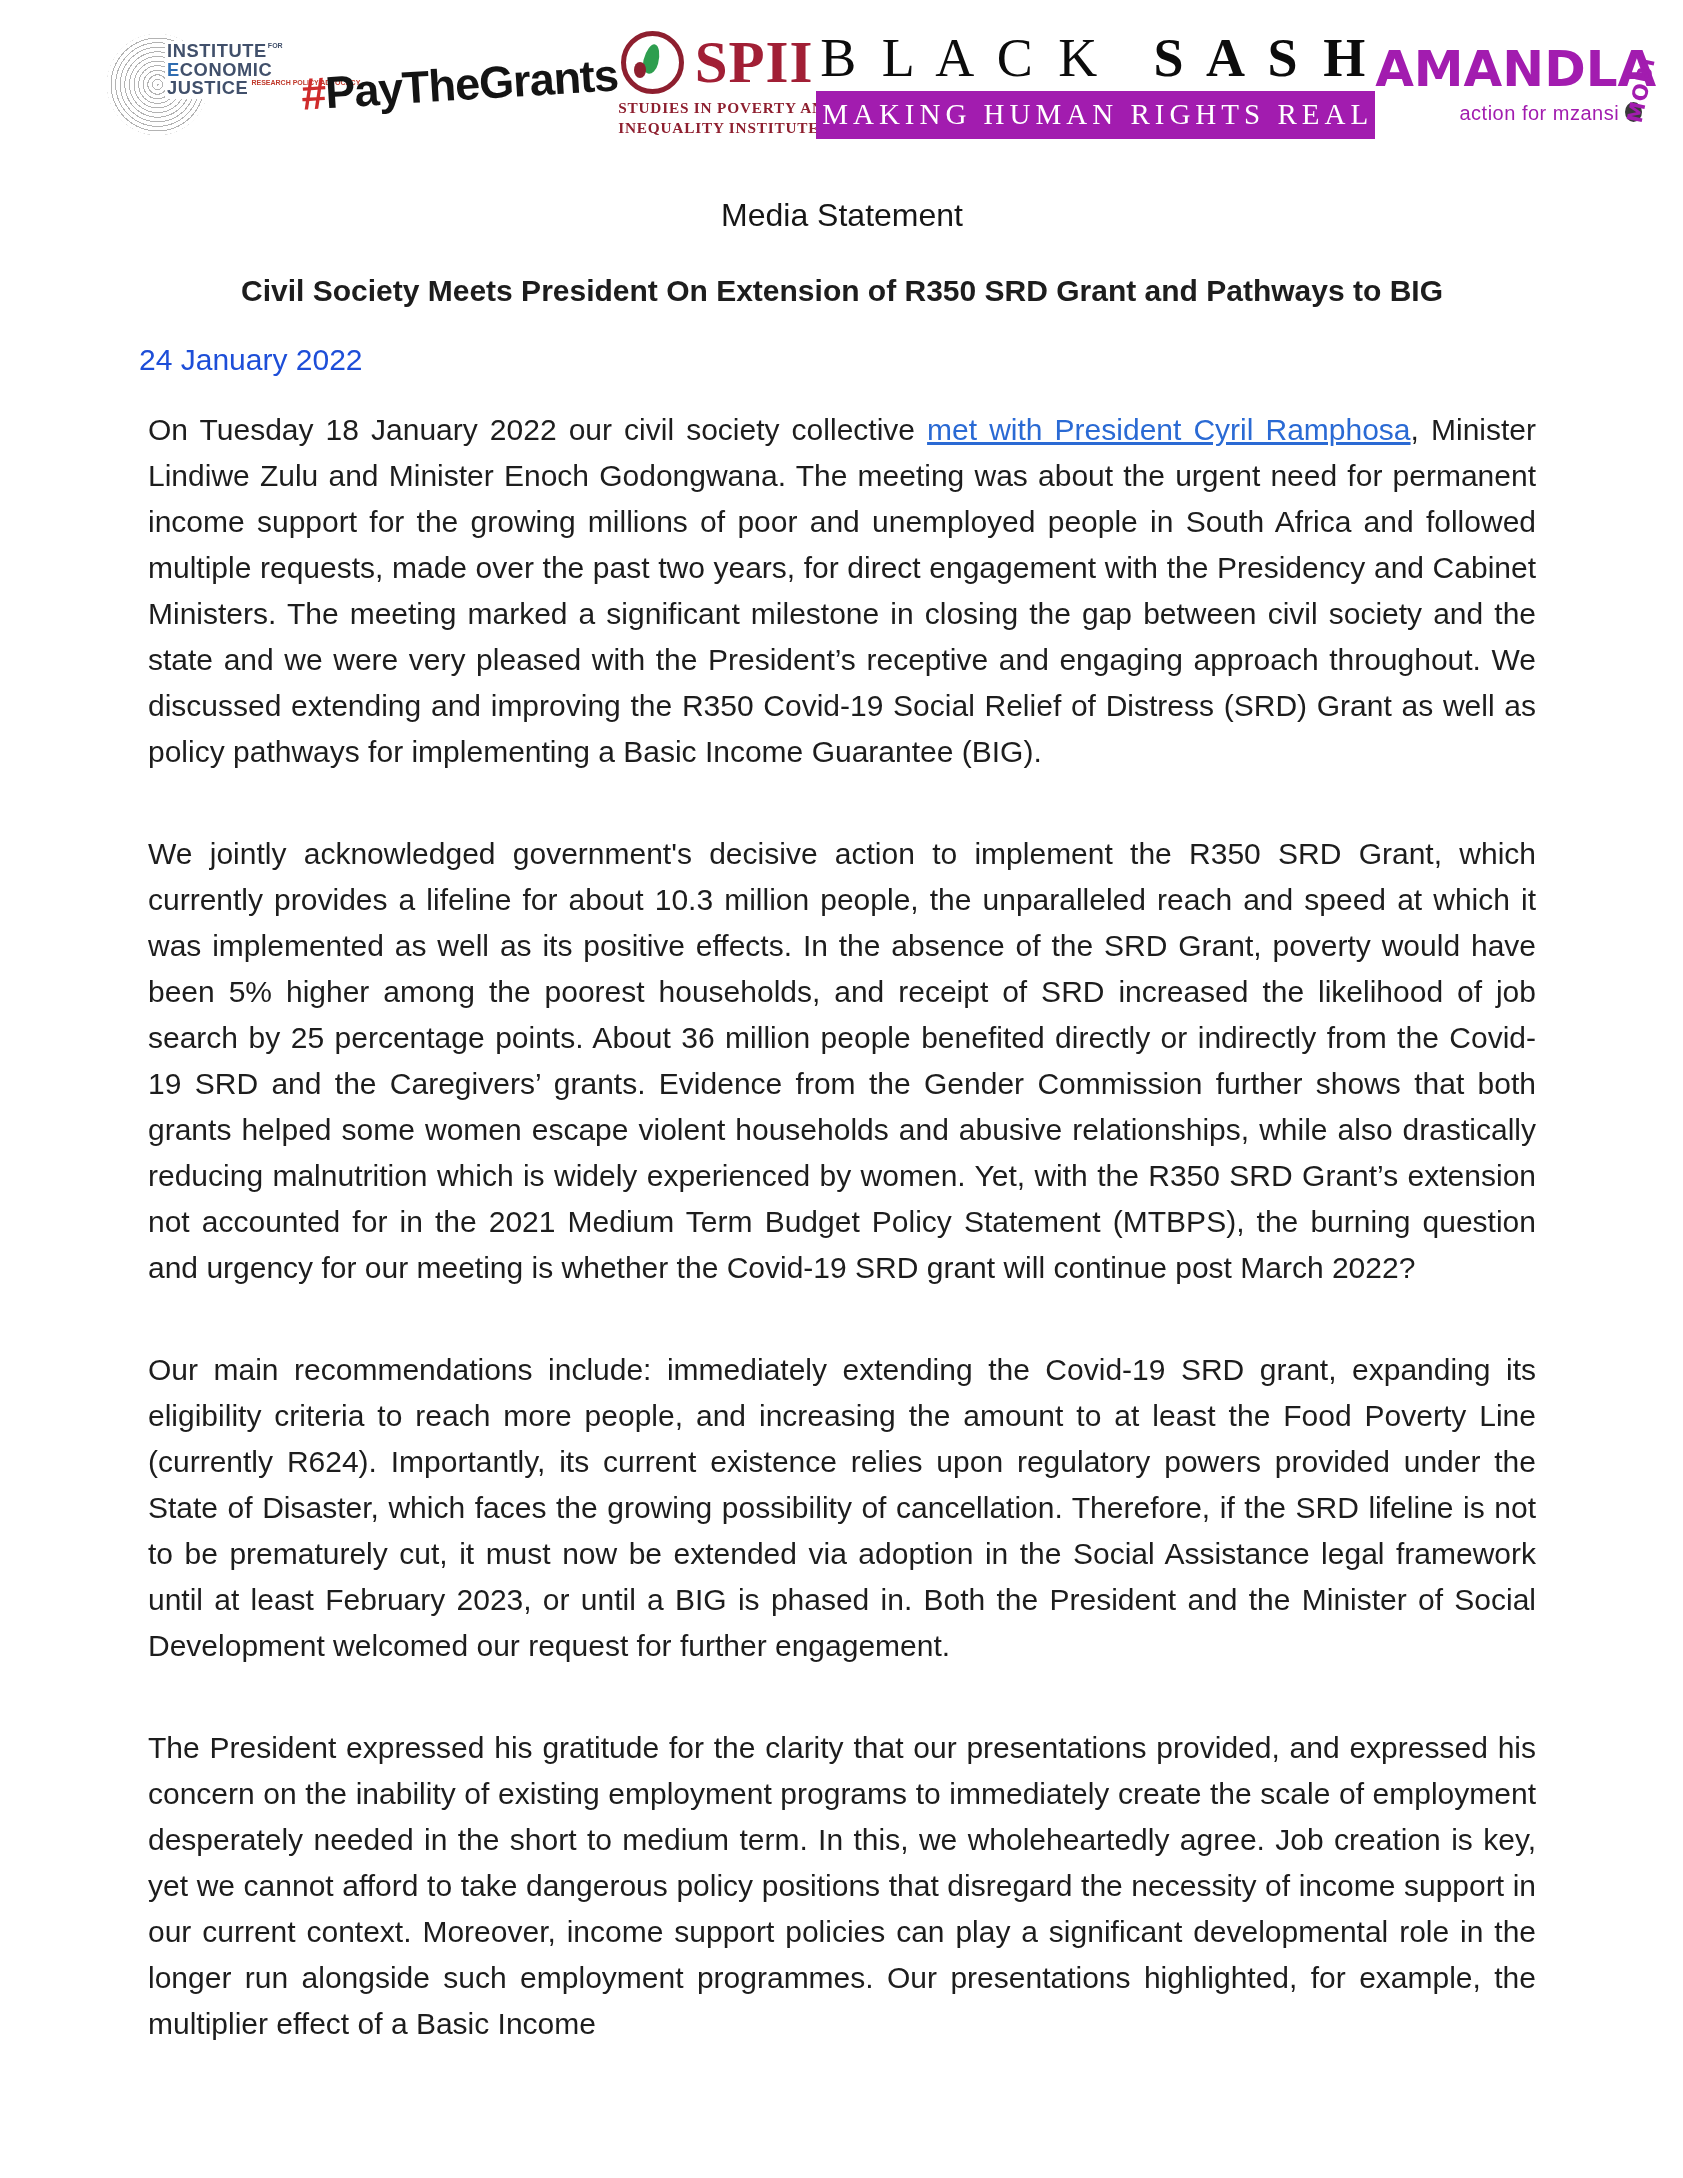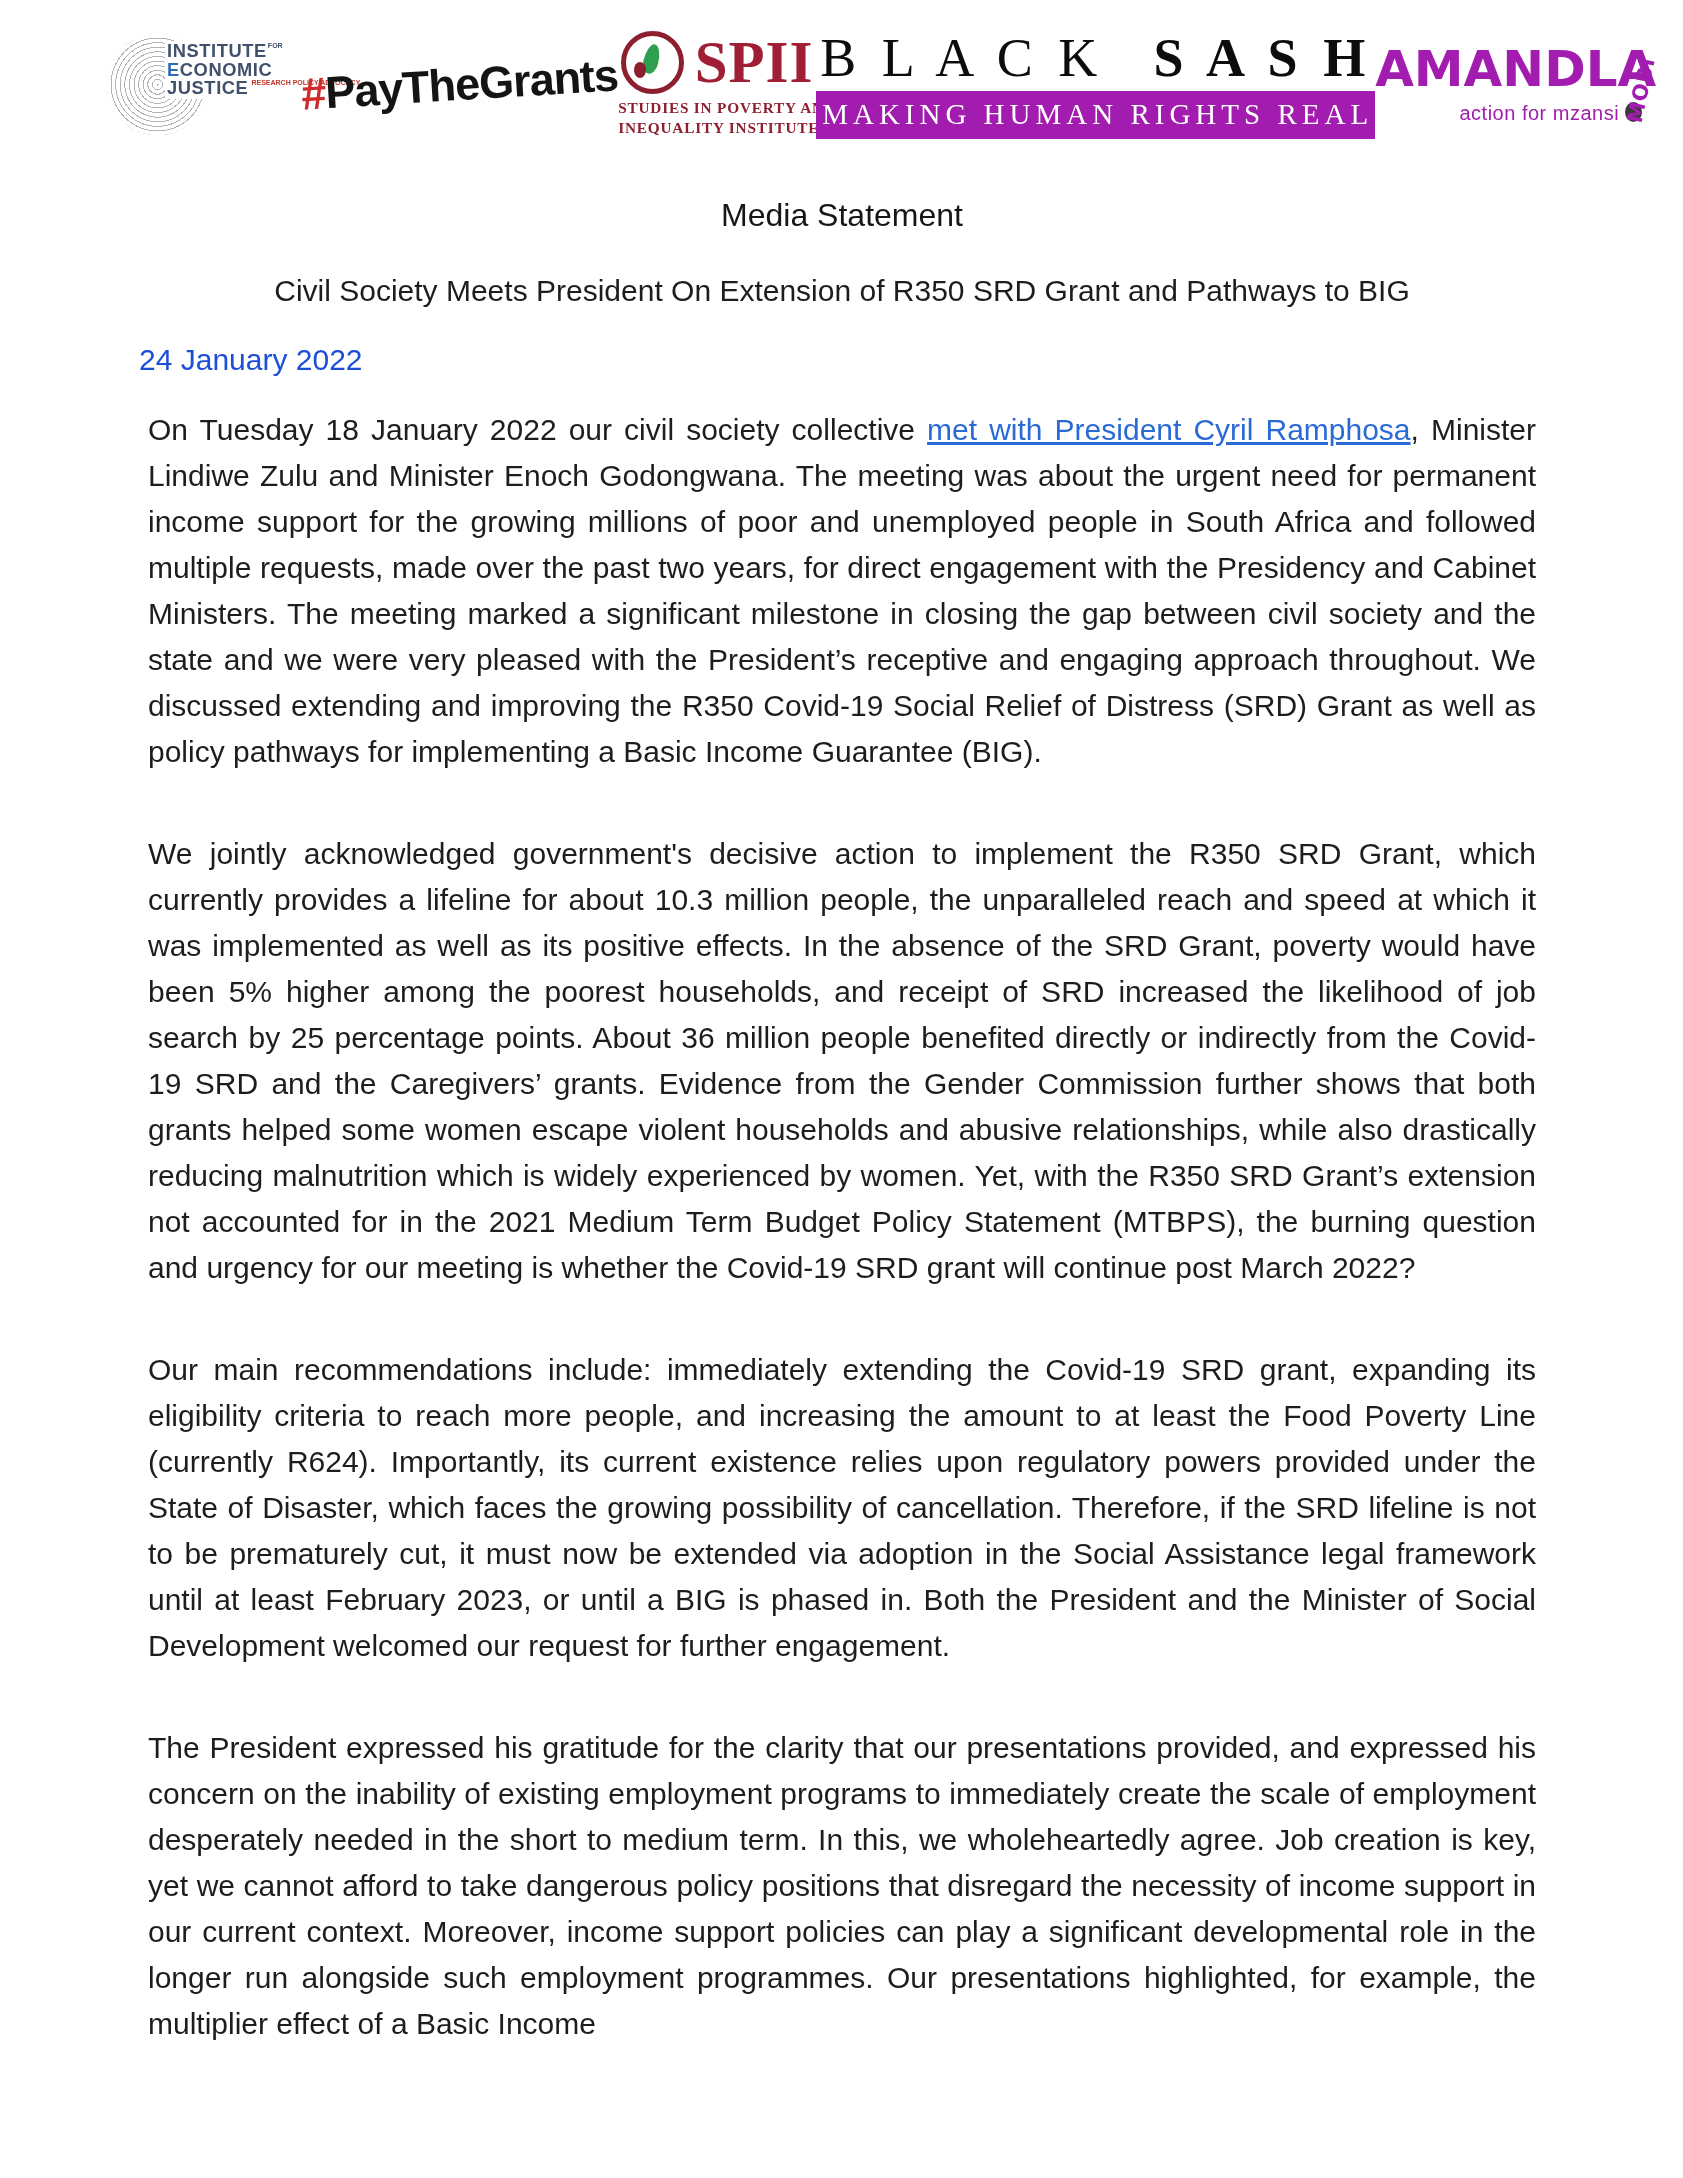--- a/index.html
+++ b/index.html
@@ -45,21 +45,21 @@
   .bsash-bar{margin-top:6px;background:#a21caf;color:#ffffff;font-size:29px;letter-spacing:5px;padding:7px 6px 8px;white-space:nowrap;}
   
   .amandla{flex:none;position:relative;color:#a21caf;width:267px;padding-right:28px;text-align:right;}
   .am-name{font-family:"DejaVu Sans",sans-serif;font-weight:bold;font-size:50px;line-height:1;letter-spacing:0;white-space:nowrap;}
   .am-mobi{position:absolute;right:-4px;top:34px;transform:rotate(-78deg);transform-origin:center;font-family:"DejaVu Sans",sans-serif;font-weight:bold;font-size:21px;letter-spacing:1px;}
   .am-tagline{margin-top:8px;font-size:20px;letter-spacing:0.5px;white-space:nowrap;}
   .am-dot{display:inline-block;width:17px;height:20px;background:#3a3a3a;border-radius:50%;margin-left:6px;vertical-align:-2px;}
   
   .doc{position:absolute;left:139px;width:1406px;top:196px;}
   .doc-title{margin:0;text-align:center;font-size:32px;font-weight:normal;color:#161616;line-height:1.2;}
-  .doc-subtitle{margin:37px 0 0;text-align:center;font-size:30px;font-weight:normal;color:#1d1d1d;line-height:1.3;}
+  .doc-subtitle{margin:37px 0 0;text-align:center;font-size:30px;font-weight:bold;color:#1d1d1d;line-height:1.3;}
   .doc-date{margin:33px 0 0;text-align:left;font-size:30px;color:#1d4ed8;}
   .doc-body{margin-top:30px;}
   .doc-body p{
     margin:0 9px 56px;font-size:30px;line-height:46px;text-align:justify;color:#1d1d1d;
   }
   .doc-link{color:#2a6ad4;text-decoration:underline;cursor:pointer;}
 </style>
 </head>
 <body>
 

